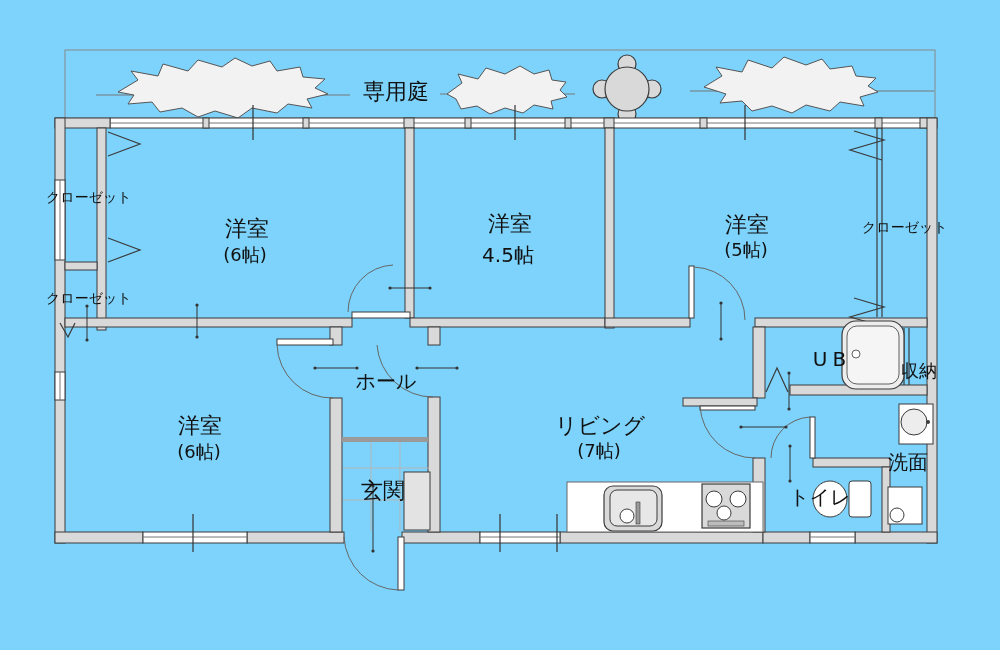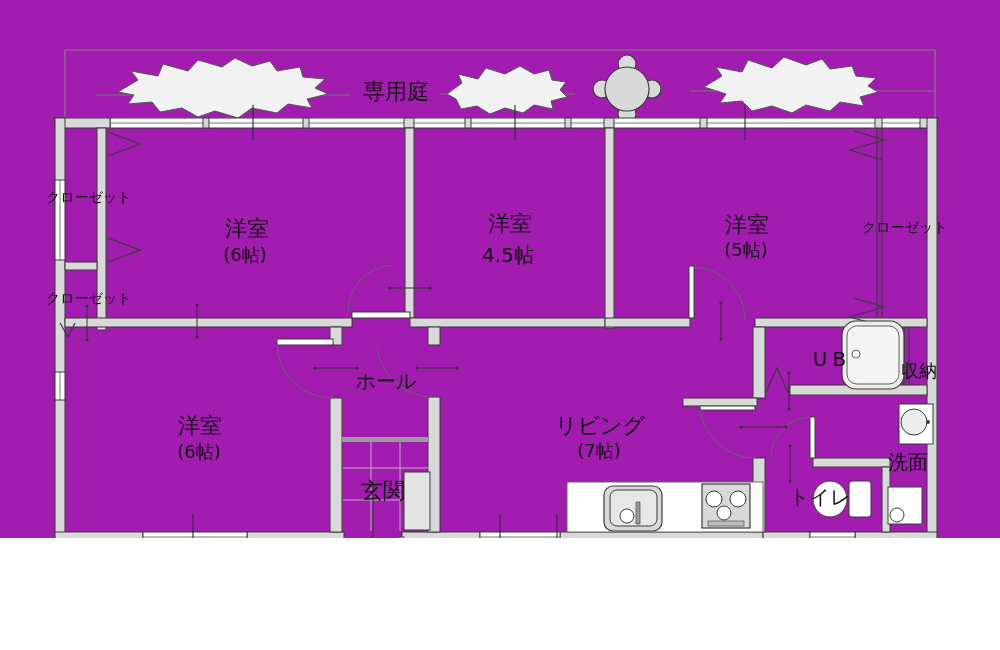--- a/index.html
+++ b/index.html
@@ -1,16 +1,16 @@
 <!DOCTYPE html>
 <html><head>
 <meta charset="utf-8">
 <style>
   html,body{margin:0;padding:0;background:#ffffff;}
-  .canvas{position:relative;width:1000px;height:538px;background:#a21caf;overflow:hidden;
+  .canvas{position:relative;width:1000px;height:650px;background:#7dd3fc;overflow:hidden;
           font-family:"DejaVu Sans","Liberation Sans",sans-serif;}
   svg{position:absolute;left:0;top:0;}
   .wall{fill:#d9d9d9;stroke:#3b3b3b;stroke-width:1;}
   .win{fill:#ffffff;stroke:#3b3b3b;stroke-width:1;}
   .thin{fill:none;stroke:#3b3b3b;stroke-width:1.2;}
   .lite{fill:none;stroke:#777;stroke-width:1;}
   .tile{fill:none;stroke:#b5b5b5;stroke-width:1;}
   .door{fill:#ffffff;stroke:#3b3b3b;stroke-width:1;}
   .arc{fill:none;stroke:#666;stroke-width:1;}
   .dim{stroke:#333;stroke-width:1;}

